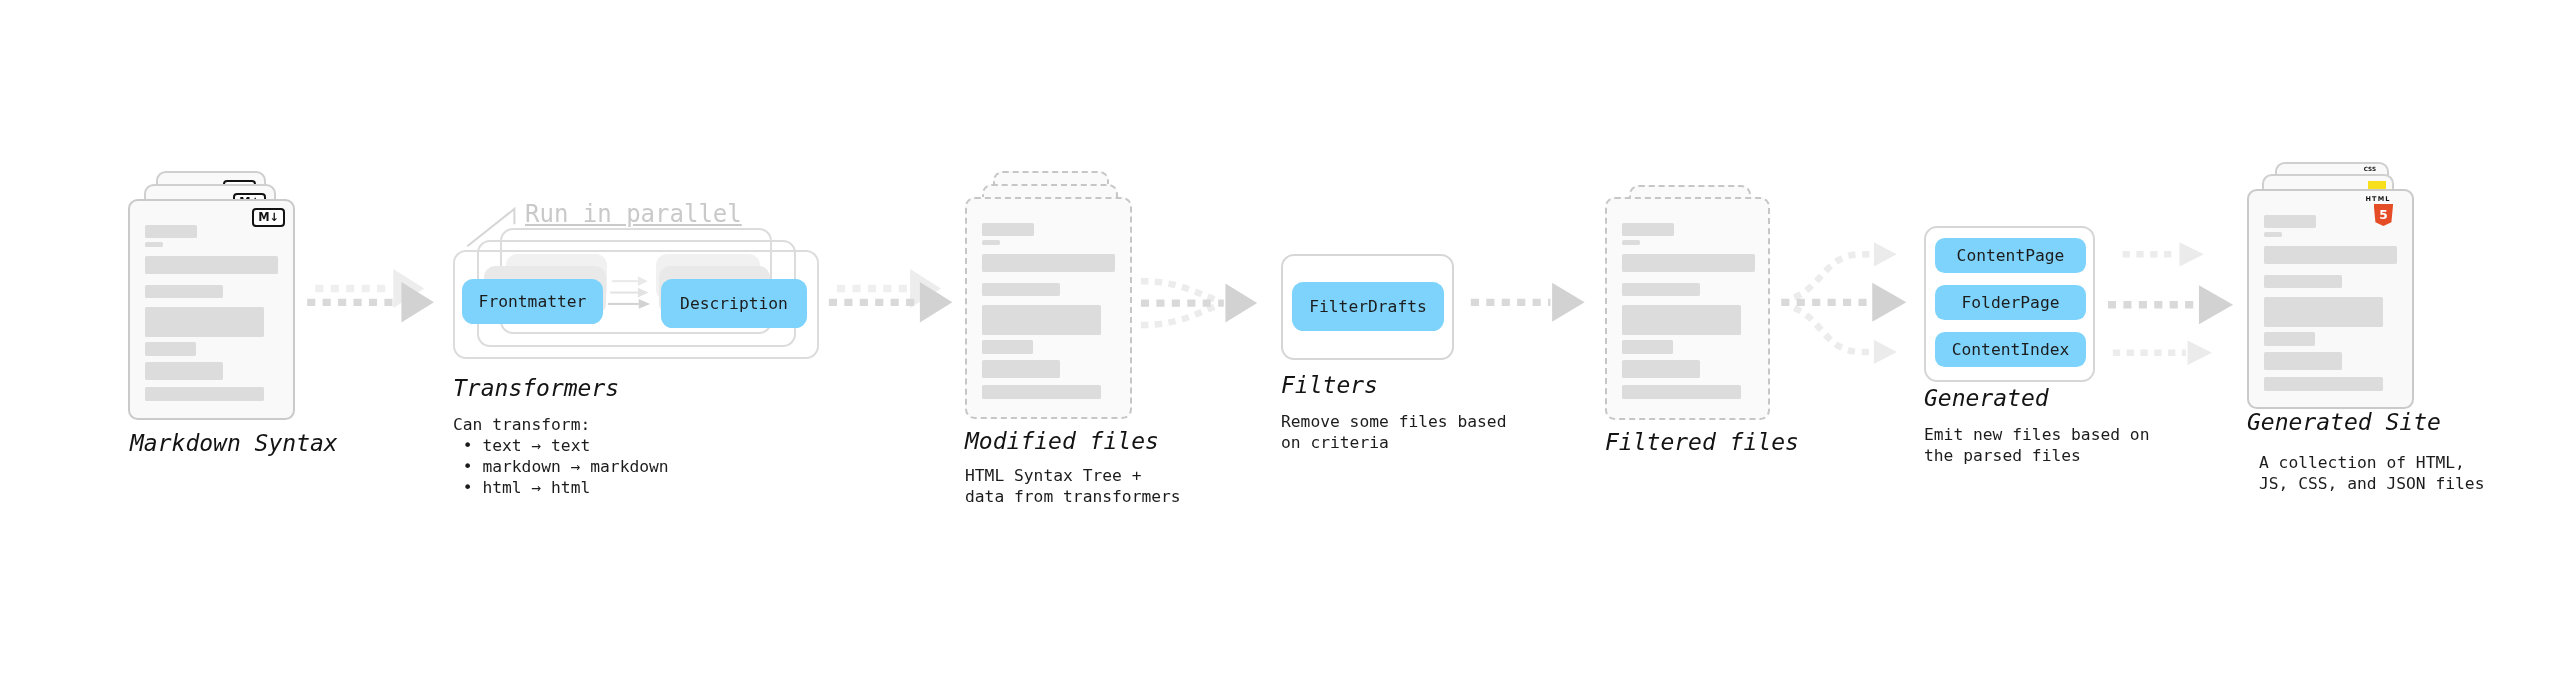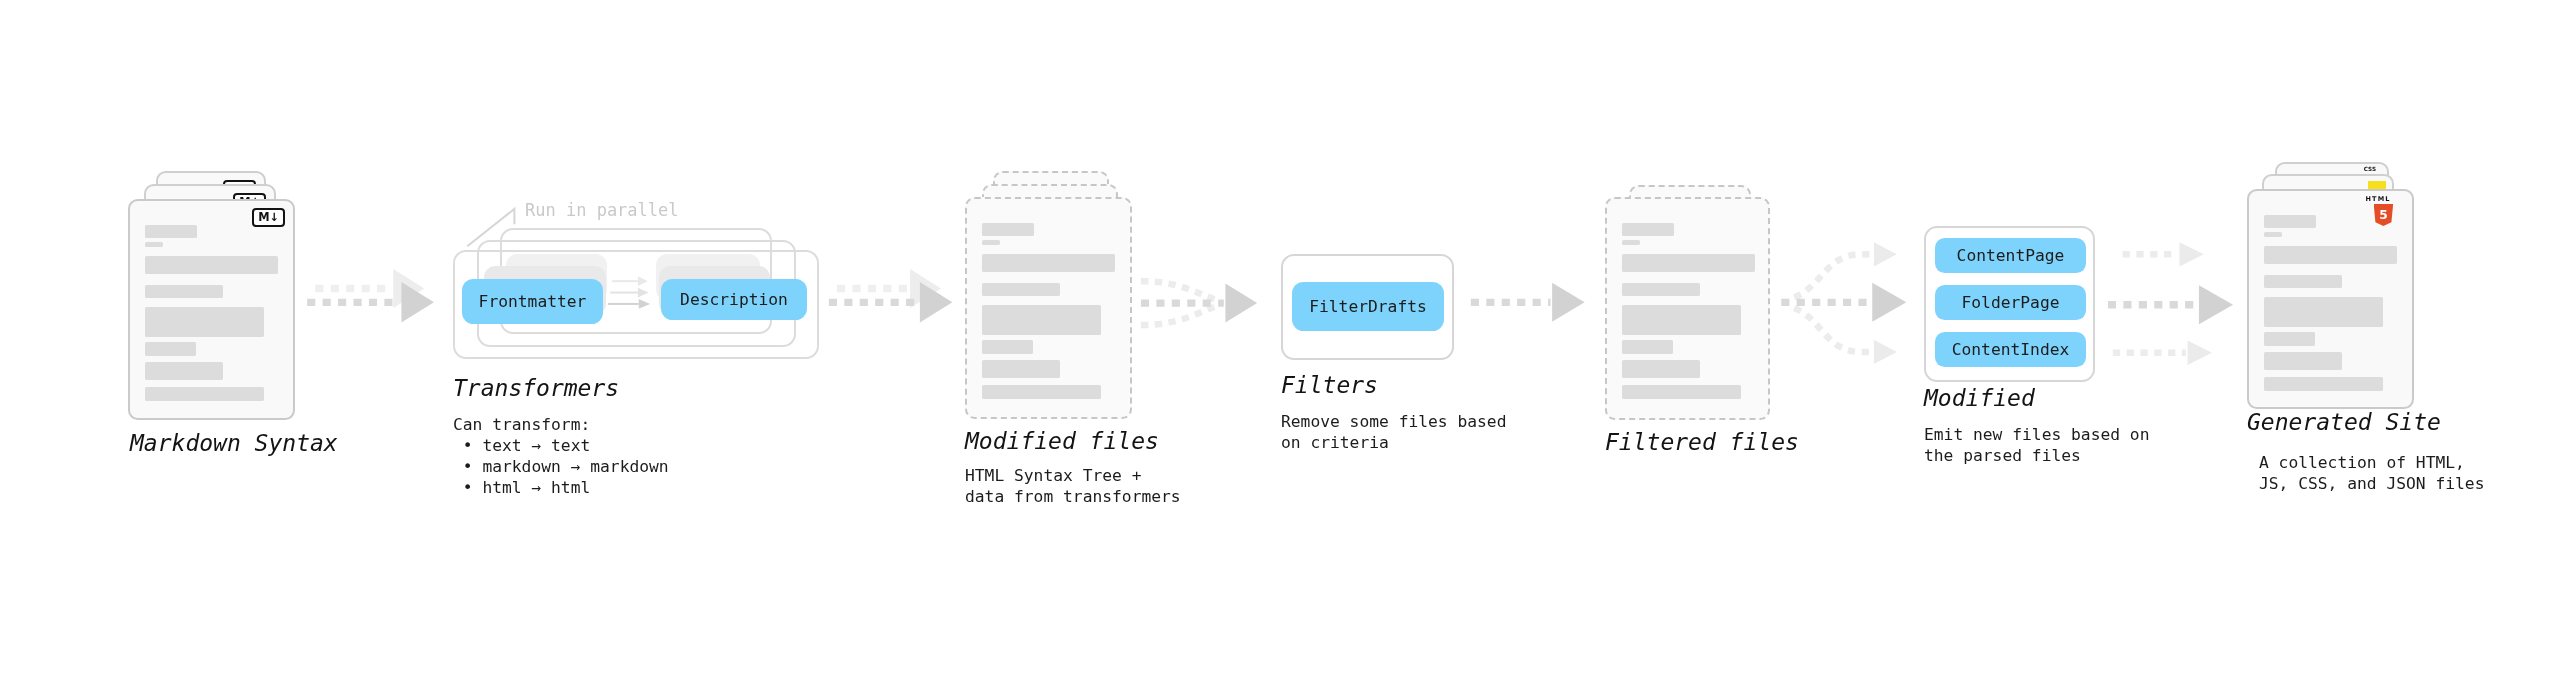--- a/index.html
+++ b/index.html
@@ -28,21 +28,21 @@
 
   
   .pill{position:absolute;background:#7dd3fc;border-radius:11.4px;display:flex;align-items:center;justify-content:center;
         font-size:16.3px;color:#1c1c1c;box-sizing:border-box;}
   .pill.ghost{background:#e9e9e9;}
   .pill.ghost2{background:#f1f1f1;}
 
   
   .h{position:absolute;font-size:23px;line-height:28px;color:#141414;white-space:pre;font-style:italic;}
   .sub{position:absolute;font-size:16.3px;line-height:21px;color:#1c1c1c;white-space:pre;}
-  .annot{position:absolute;font-size:17px;color:#c9c9c9;white-space:pre;}
+  .annot{position:absolute;font-size:24px;color:#c9c9c9;white-space:pre;text-decoration:underline;}
 
   
   .mdlogo{position:absolute;top:6.5px;right:8.1px;width:32.5px;height:19.5px;border:2.4px solid #131313;border-radius:4.1px;
           background:#fff;display:flex;align-items:center;justify-content:center;
           font-family:"DejaVu Sans",sans-serif;font-weight:bold;font-size:11.4px;color:#131313;box-sizing:border-box;}
 
   
   .h5logo{position:absolute;top:4.1px;right:10.6px;width:36px;text-align:left;}
   .h5text{font-family:"DejaVu Sans",sans-serif;font-weight:bold;font-size:6.5px;letter-spacing:1.2px;color:#131313;}
   .h5shield{width:19.5px;height:22px;margin:0.8px auto 0;background:#e44d26;
@@ -92,21 +92,21 @@
   <div class="obox" style="left:500px;top:228px;width:272px;height:106px;"></div>
   <div class="obox" style="left:477px;top:240px;width:319px;height:107px;"></div>
   <div class="obox" style="left:453px;top:250px;width:366px;height:109px;"></div>
 
   <div class="pill ghost2" style="left:506px;top:254px;width:101px;height:47px;"></div>
   <div class="pill ghost" style="left:484px;top:266px;width:122px;height:49px;"></div>
   <div class="pill ghost2" style="left:656px;top:254px;width:104px;height:47px;"></div>
   <div class="pill ghost" style="left:659px;top:266px;width:111px;height:49px;"></div>
 
   <div class="pill" style="left:462px;top:279px;width:141px;height:45px;">Frontmatter</div>
-  <div class="pill" style="left:661px;top:279px;width:146px;height:41px;">Description</div>
+  <div class="pill" style="left:661px;top:279px;width:146px;height:49px;">Description</div>
 
   <div class="annot" style="left:525px;top:200px;">Run in parallel</div>
   <div class="h" style="left:453px;top:374px;">Transformers</div>
   <div class="sub" style="left:453px;top:414px;">Can transform:
  • text → text
  • markdown → markdown
  • html → html</div>
 
   <div class="card dashed" style="left:993px;top:171px;width:116px;height:49px;"></div>
   <div class="card dashed" style="left:982px;top:184px;width:136px;height:49px;"></div>
@@ -140,21 +140,21 @@
     <div class="bar b6"></div>
     <div class="bar b7"></div>
     <div class="bar b8"></div>
   </div>
   <div class="h" style="left:1605px;top:428px;">Filtered files</div>
 
   <div class="obox filled" style="left:1924px;top:226px;width:171px;height:156px;"></div>
   <div class="pill" style="left:1935px;top:238px;width:151px;height:35px;border-radius:9.8px;">ContentPage</div>
   <div class="pill" style="left:1935px;top:285px;width:151px;height:35px;border-radius:9.8px;">FolderPage</div>
   <div class="pill" style="left:1935px;top:332px;width:151px;height:35px;border-radius:9.8px;">ContentIndex</div>
-  <div class="h" style="left:1924px;top:384px;">Modified</div>
+  <div class="h" style="left:1924px;top:384px;">Generated</div>
   <div class="sub" style="left:1924px;top:424px;">Emit new files based on
 the parsed files</div>
 
   <div class="card backlayer" style="left:2275px;top:162px;width:114px;height:49px;">
     <div class="csslogo">
       <div class="csstext">CSS</div>
       <div class="cssbar" style="background: rgb(41, 98, 255);"></div>
     </div>
   </div>
   <div class="card backlayer" style="left:2262px;top:174px;width:132px;height:49px;">

